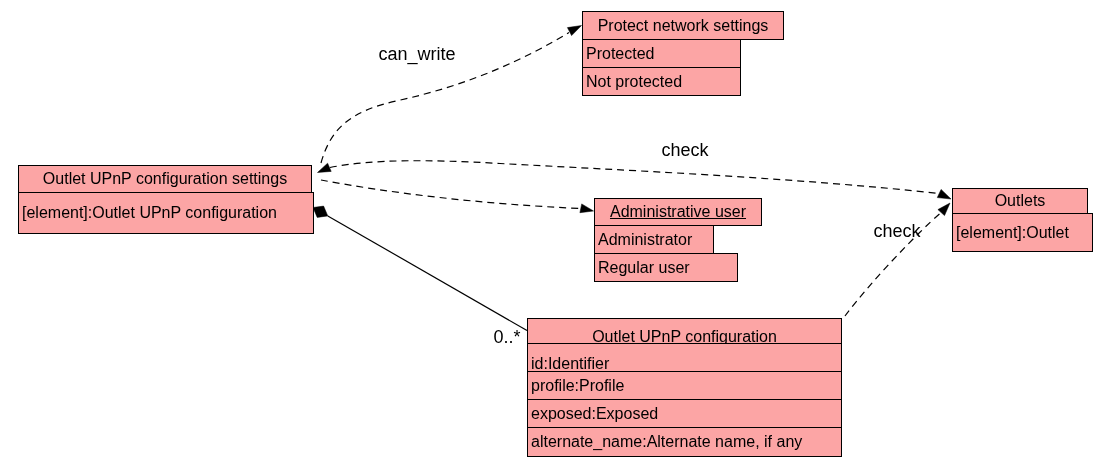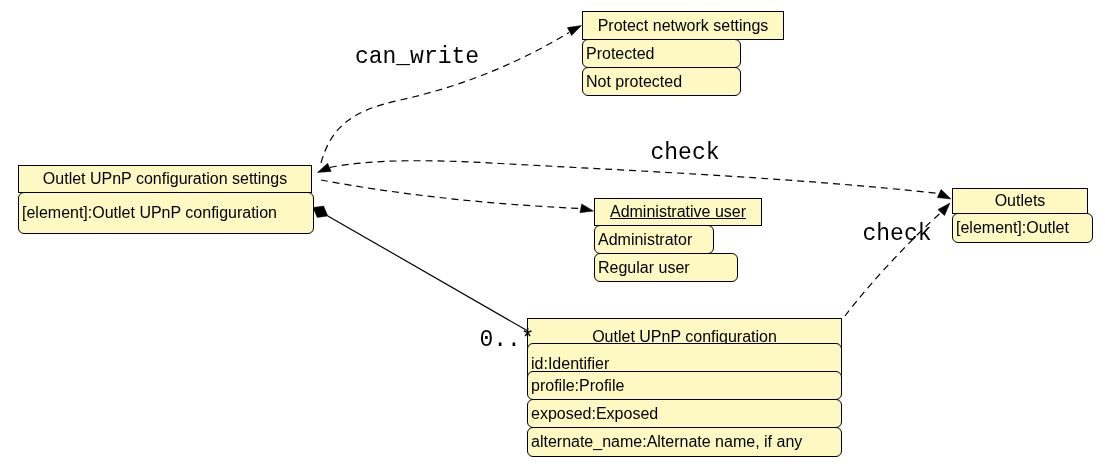--- a/index.html
+++ b/index.html
@@ -13,34 +13,34 @@
   }
   svg.edges{position:absolute;left:0;top:0;width:1105px;height:468px;}
   svg.edges path{fill:none;stroke:#000;stroke-width:1.2px;}
   svg.edges path.dashed{stroke-dasharray:7 5;}
   svg.edges polygon{fill:#000;stroke:#000;stroke-width:0.5px;}
   .node{position:absolute;}
   .row{
     position:absolute;
     box-sizing:border-box;
     border:1px solid #000;
-    background:#fef9c3;
+    background:#fca5a5;
     font-size:16px;
     line-height:1;
     display:flex;
     align-items:center;
     white-space:nowrap;
     overflow:visible;
   }
   .row.title{justify-content:center;}
-  .row.attr{padding-left:3px;padding-right:2px;border-radius:6px;}
+  .row.attr{padding-left:3px;padding-right:2px;}
   .edge-label{
     position:absolute;
-    font-family:Liberation Mono, monospace;
-    font-size:23px;
+    font-family:Liberation Sans, sans-serif;
+    font-size:18px;
     line-height:1.1;
     white-space:nowrap;
     transform:translateX(-50%);
   }
 </style>
 </head>
 <body>
 
 <div class="stage">
 
@@ -75,21 +75,21 @@
   </div>
 
   <div class="node" style="left:594px;top:198px;">
     <div class="row title" style="left:0;top:0;width:168px;height:28px;text-decoration:underline;">Administrative user</div>
     <div class="row attr" style="left:0;top:27px;width:120px;height:29px;text-align:center;">Administrator</div>
     <div class="row attr" style="left:0;top:55px;width:144px;height:29px;">Regular user</div>
   </div>
 
   <div class="node" style="left:952px;top:188px;">
     <div class="row title" style="left:0;top:0;width:136px;height:26px;">Outlets</div>
-    <div class="row attr" style="left:0;top:25px;width:141px;height:30px;">[element]:Outlet</div>
+    <div class="row attr" style="left:0;top:25px;width:141px;height:39px;">[element]:Outlet</div>
   </div>
 
   <div class="node" style="left:527px;top:318px;">
     <div class="row title" style="left:0;top:0;width:315px;height:37px;">Outlet UPnP configuration</div>
     <div class="row attr" style="left:0;top:25px;width:315px;height:42px;">id:Identifier</div>
     <div class="row attr" style="left:0;top:53px;width:315px;height:29px;">profile:Profile</div>
     <div class="row attr" style="left:0;top:81px;width:315px;height:29px;">exposed:Exposed</div>
     <div class="row attr" style="left:0;top:109px;width:315px;height:30px;">alternate_name:Alternate name, if any</div>
   </div>
 

